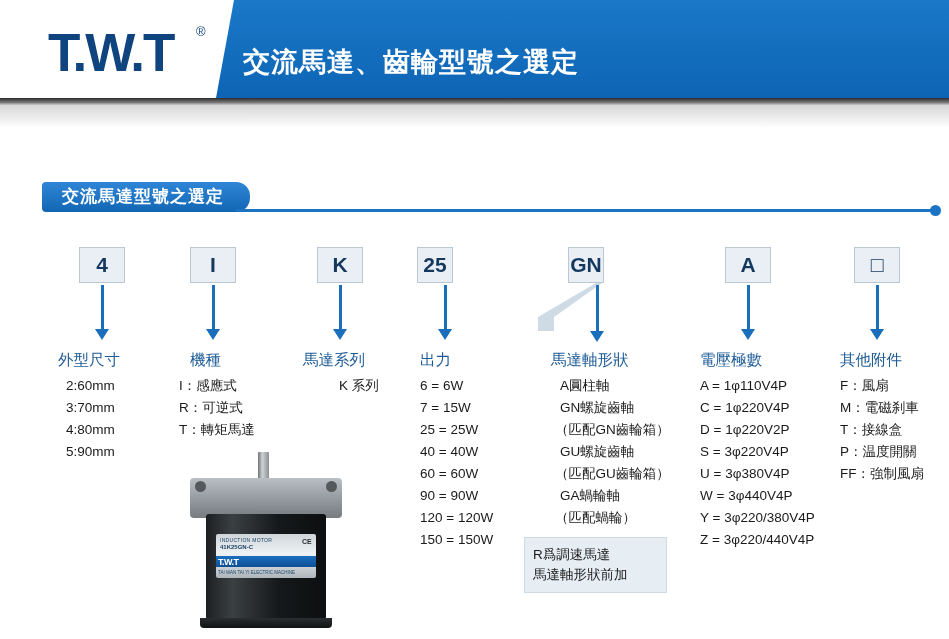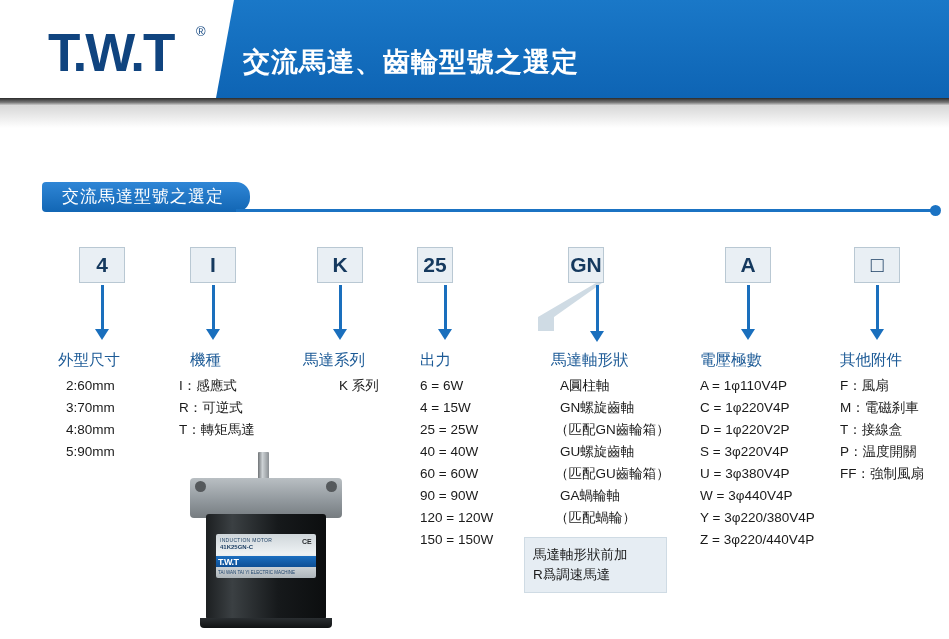--- a/index.html
+++ b/index.html
@@ -73,21 +73,21 @@
   
   .section-tab {
     position: absolute;
     left: 42px; top: 182px;
     height: 30px;
     padding: 0 26px 0 20px;
     background: linear-gradient(to bottom, #2f86d6, #1266b4);
     border-radius: 4px 14px 14px 4px;
     color: #ffffff;
     font-size: 17px;
-    font-weight: normal;
+    font-weight: bold;
     line-height: 30px;
     letter-spacing: 1px;
   }
   .section-rule {
     position: absolute;
     left: 236px; top: 209px;
     width: 700px; height: 3px;
     background: #1b73c3;
   }
   .section-rule-dot {
@@ -295,21 +295,21 @@
 </div>
 
 <div class="col-title" style="left:303px; top:350px;">馬達系列</div>
 <div class="col-list" style="left:303px; top:375px;margin-left:36px;">
   <div>K 系列</div>
 </div>
 
 <div class="col-title" style="left:420px; top:350px;">出力</div>
 <div class="col-list" style="left:420px; top:375px;">
   <div>6 = 6W</div>
-  <div>4 = 15W</div>
+  <div>7 = 15W</div>
   <div>25 = 25W</div>
   <div>40 = 40W</div>
   <div>60 = 60W</div>
   <div>90 = 90W</div>
   <div>120 = 120W</div>
   <div>150 = 150W</div>
 </div>
 
 <div class="col-title" style="left:551px; top:350px;">馬達軸形狀</div>
 <div class="col-list" style="left:560px; top:375px;">
@@ -337,22 +337,22 @@
 <div class="col-title" style="left:840px; top:350px;">其他附件</div>
 <div class="col-list" style="left:840px; top:375px;">
   <div>F：風扇</div>
   <div>M：電磁刹車</div>
   <div>T：接線盒</div>
   <div>P：温度開關</div>
   <div>FF：強制風扇</div>
 </div>
 
 <div class="note-box">
+  <div>R爲調速馬達</div>
   <div>馬達軸形狀前加</div>
-  <div>R爲調速馬達</div>
 </div>
 
 <div class="motor">
   <div class="motor-shaft"></div>
   <div class="motor-front"></div>
   <div class="motor-body"></div>
   <div class="motor-label">
     <div class="lb1">INDUCTION MOTOR</div>
     <div class="lb2">41K25GN-C</div>
   </div>

